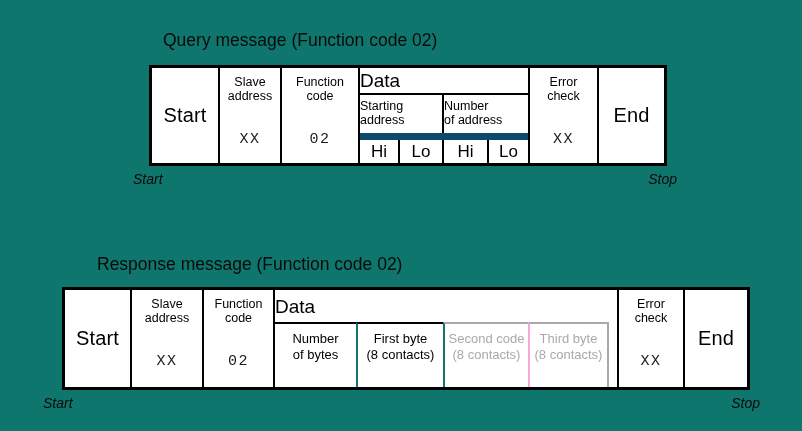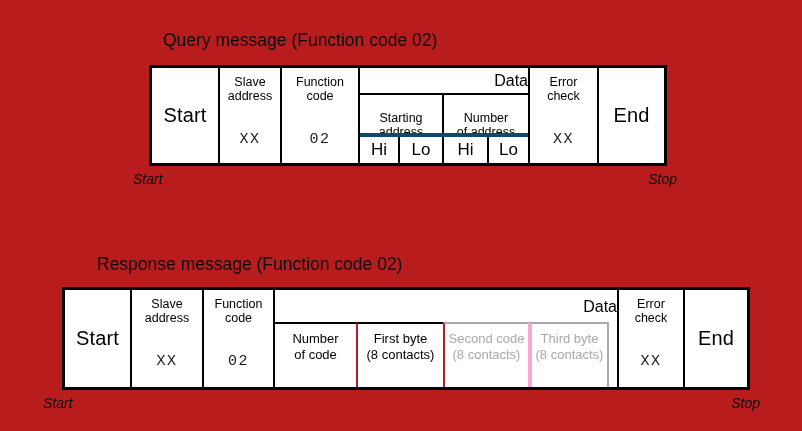--- a/index.html
+++ b/index.html
@@ -1,17 +1,17 @@
 <!DOCTYPE html>
 <html><head>
 <meta charset="utf-8">
 <style>
   html,body { margin:0; padding:0; background:#ffffff; }
   .canvas {
-    position:relative; width:802px; height:431px; background:#b91c1c;
+    position:relative; width:802px; height:431px; background:#0f766e;
     font-family:"Liberation Sans", sans-serif; color:#000;
     overflow:hidden;
   }
   .title {
     position:absolute; font-size:17.5px; color:#0a0a0a; white-space:nowrap;
   }
   .marker {
     position:absolute; font-style:italic; font-size:14px; color:#0a0a0a; white-space:nowrap;
   }
   .tbl {
@@ -27,37 +27,37 @@
   .big span { font-size:20px; letter-spacing:0.2px; }
   .stack { position:relative; padding-top:8px; }
   .lbl { font-size:12.5px; line-height:13.5px; text-align:center; }
   .val {
     position:absolute; top:63px; left:0; right:0; text-align:center;
     font-family:"Liberation Mono", monospace; font-size:15px;
     letter-spacing:1.5px; color:#1c1c1c;
   }
   
   .dcol { padding:0; }
-  .dhead { width:100%; text-align:right; font-size:16px; box-sizing:border-box; }
+  .dhead { width:100%; text-align:left; font-size:19px; box-sizing:border-box; }
   .qhead { height:25px; line-height:26px; }
   .rhead { height:32px; line-height:33px; }
   .dsub { display:flex; width:100%; height:40px; border-top:2px solid #000; box-sizing:border-box; }
-  .grp { box-sizing:border-box; text-align:center; padding-top:17px;
+  .grp { box-sizing:border-box; padding-top:5px;
          font-size:12.5px; line-height:13.5px; }
-  .dhilo { display:flex; width:100%; flex:1; border-top:4px solid #0c4a6e; box-sizing:border-box; }
+  .dhilo { display:flex; width:100%; flex:1; border-top:7px solid #0c4a6e; box-sizing:border-box; }
   .hl { box-sizing:border-box; display:flex; align-items:center; justify-content:center;
         font-size:17px; }
   .bl { border-left:2px solid #000; }
   
   .rsub { display:flex; width:100%; flex:1; box-sizing:border-box; }
   .rcell { box-sizing:border-box; text-align:center; padding-top:7px;
            font-size:13px; line-height:15.5px; border-top:2px solid #000; }
-  .rcell.btL { border-left:2px solid #b91c1c; }
+  .rcell.btL { border-left:2px solid #0f766e; }
   .rcell.muted { color:#a9a9a9; border-top-color:#a9a9a9; }
-  .rcell.gl { border-left:4px solid #f9a8d4; }
+  .rcell.gl { border-left:2px solid #f9a8d4; }
   .rcell.gr { border-right:2px solid #a9a9a9; }
 </style>
 </head>
 <body>
 
 <div class="canvas">
 
   <div class="title" style="left:163px; top:30px;">Query message (Function code 02)</div>
 
   <div class="tbl" style="left:149px; top:65px; width:518px; height:101px;">
@@ -140,21 +140,21 @@
         <div>code</div>
       </div>
       <div class="val">02</div>
     </div>
 
     <div class="cell dcol" style="flex:0 0 344px;">
       <div class="dhead rhead">Data</div>
       <div class="rsub">
         <div class="rcell" style="flex:0 0 81px;">
           <div>Number</div>
-          <div>of code</div>
+          <div>of bytes</div>
         </div>
         <div class="rcell btL" style="flex:0 0 87px;">
           <div>First byte</div>
           <div>(8 contacts)</div>
         </div>
         <div class="rcell muted btL" style="flex:0 0 85px;">
           <div>Second code</div>
           <div>(8 contacts)</div>
         </div>
         <div class="rcell muted gl gr" style="flex:0 0 81px;">

